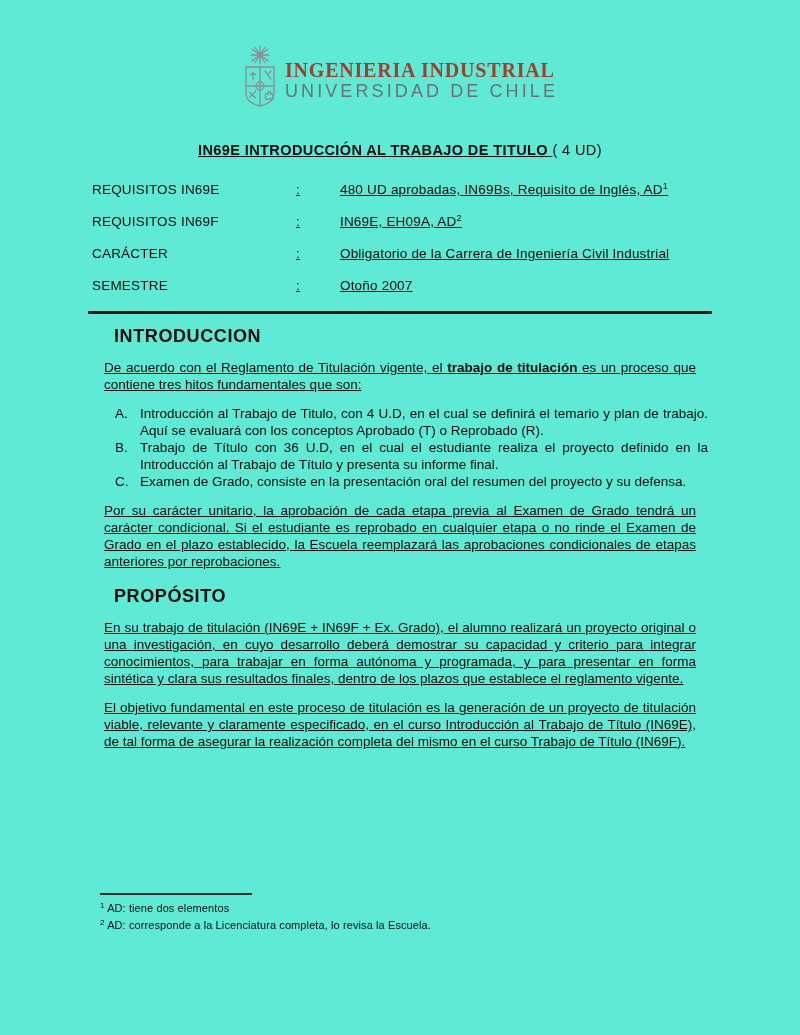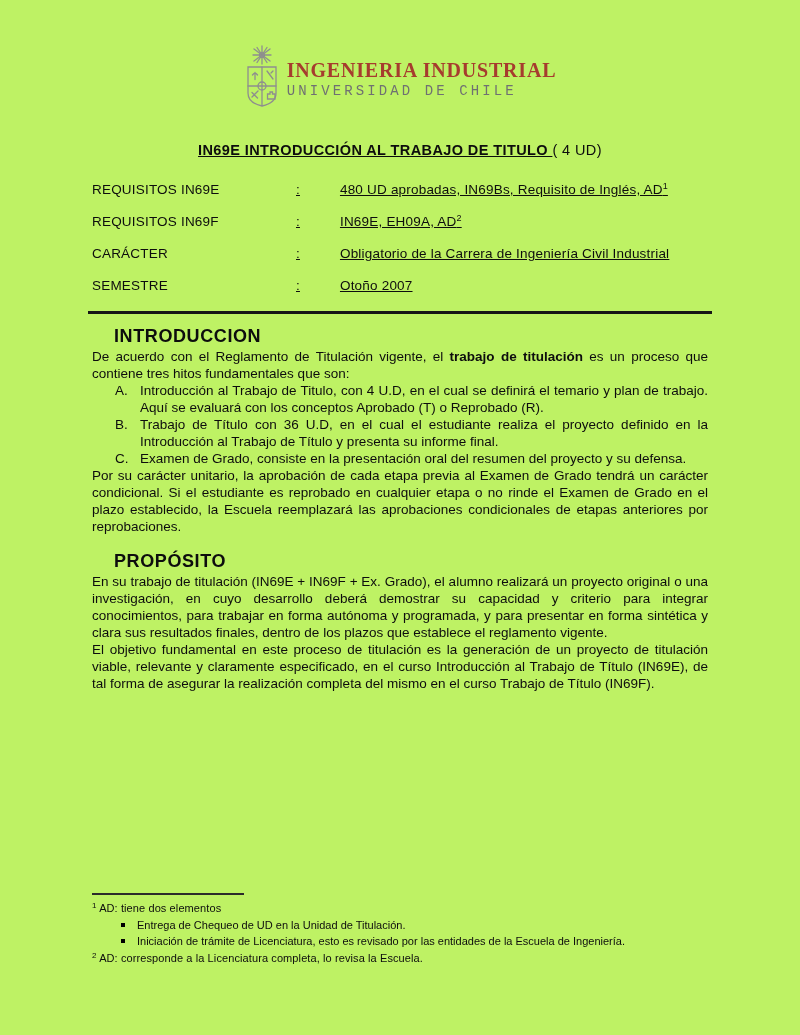--- a/index.html
+++ b/index.html
@@ -1,21 +1,21 @@
 <!DOCTYPE html>
 <html lang="es"><head>
 <meta charset="utf-8">
 <style>
   html, body { margin: 0; padding: 0; background: #ffffff; }
   .page {
     position: relative;
     width: 800px;
     height: 1035px;
     margin: 0 auto;
-    background: #bef264;
+    background: #5eead4;
     font-family: "Liberation Sans", sans-serif;
     color: #0d0d0d;
     overflow: hidden;
   }
 
   
   .logo-row {
     display: flex;
     justify-content: center;
     align-items: flex-start;
@@ -26,23 +26,23 @@
   .logo-text { margin-top: 14px; }
   .logo-line1 {
     font-family: "Liberation Serif", serif;
     font-weight: 700;
     font-size: 20px;
     letter-spacing: 0.8px;
     color: #a63c2e;
     line-height: 22px;
   }
   .logo-line2 {
-    font-family: Liberation Mono, monospace;
+    font-family: Liberation Sans, sans-serif;
     font-weight: 400;
-    font-size: 14px;
+    font-size: 18px;
     letter-spacing: 3.1px;
     color: #6f7072;
     line-height: 21px;
   }
 
   
   .title {
     text-align: center;
     font-size: 14.5px;
     font-weight: 700;
@@ -81,37 +81,38 @@
     font-size: 18px;
     font-weight: 700;
     letter-spacing: 0.6px;
     margin: 16px 0 1px 0;
     padding-left: 22px;
   }
   .section-heading.first { margin-top: 12px; }
   .para {
     font-size: 13.5px;
     line-height: 17px;
-    margin: 0;
+    margin: 12px;
     text-align: justify;
     text-align-last: left;
+    text-decoration: underline;
   }
   .abc-list { list-style: none; margin: 0; padding: 0; }
   .abc-list li {
     position: relative;
     padding-left: 48px;
     font-size: 13.5px;
     line-height: 17px;
     text-align: justify;
     text-align-last: left;
   }
   .abc-list .marker { position: absolute; left: 23px; }
 
   
-  .footnotes { position: absolute; left: 92px; right: 92px; top: 893px; }
+  .footnotes { position: absolute; left: 100px; right: 92px; top: 893px; }
   .fn-rule { width: 152px; border: 0; border-top: 2px solid #2b2b2b; margin: 0 0 5px 0; }
   .fn {
     font-size: 11px;
     line-height: 16.5px;
     margin: 0;
     letter-spacing: 0.1px;
   }
   sup.fnmark { font-size: 8px; line-height: 0; vertical-align: 4px; }
   .fn-bullets { list-style: none; margin: 0; padding: 0; }
   .fn-bullets li {
@@ -200,20 +201,16 @@
 
     <section>
       <p class="para">El objetivo fundamental en este proceso de titulación es la generación de un proyecto de titulación viable, relevante y claramente especificado, en el curso Introducción al Trabajo de Título (IN69E), de tal forma de asegurar la realización completa del mismo en el curso Trabajo de Título (IN69F).</p>
     </section>
 
   </div>
 
   <footer class="footnotes">
     <hr class="fn-rule">
     <p class="fn"><sup class="fnmark">1</sup> <span>AD: tiene dos elementos</span></p>
-    <ul class="fn-bullets">
-      <li><span class="sq"></span><span>Entrega de Chequeo de UD en la Unidad de Titulación.</span></li>
-      <li><span class="sq"></span><span>Iniciación de trámite de Licenciatura, esto es revisado por las entidades de la Escuela de Ingeniería.</span></li>
-    </ul>
     <p class="fn"><sup class="fnmark">2</sup> <span>AD: corresponde  a la Licenciatura completa, lo revisa la Escuela.</span></p>
   </footer>
 
 </div>
 
 </body></html>

